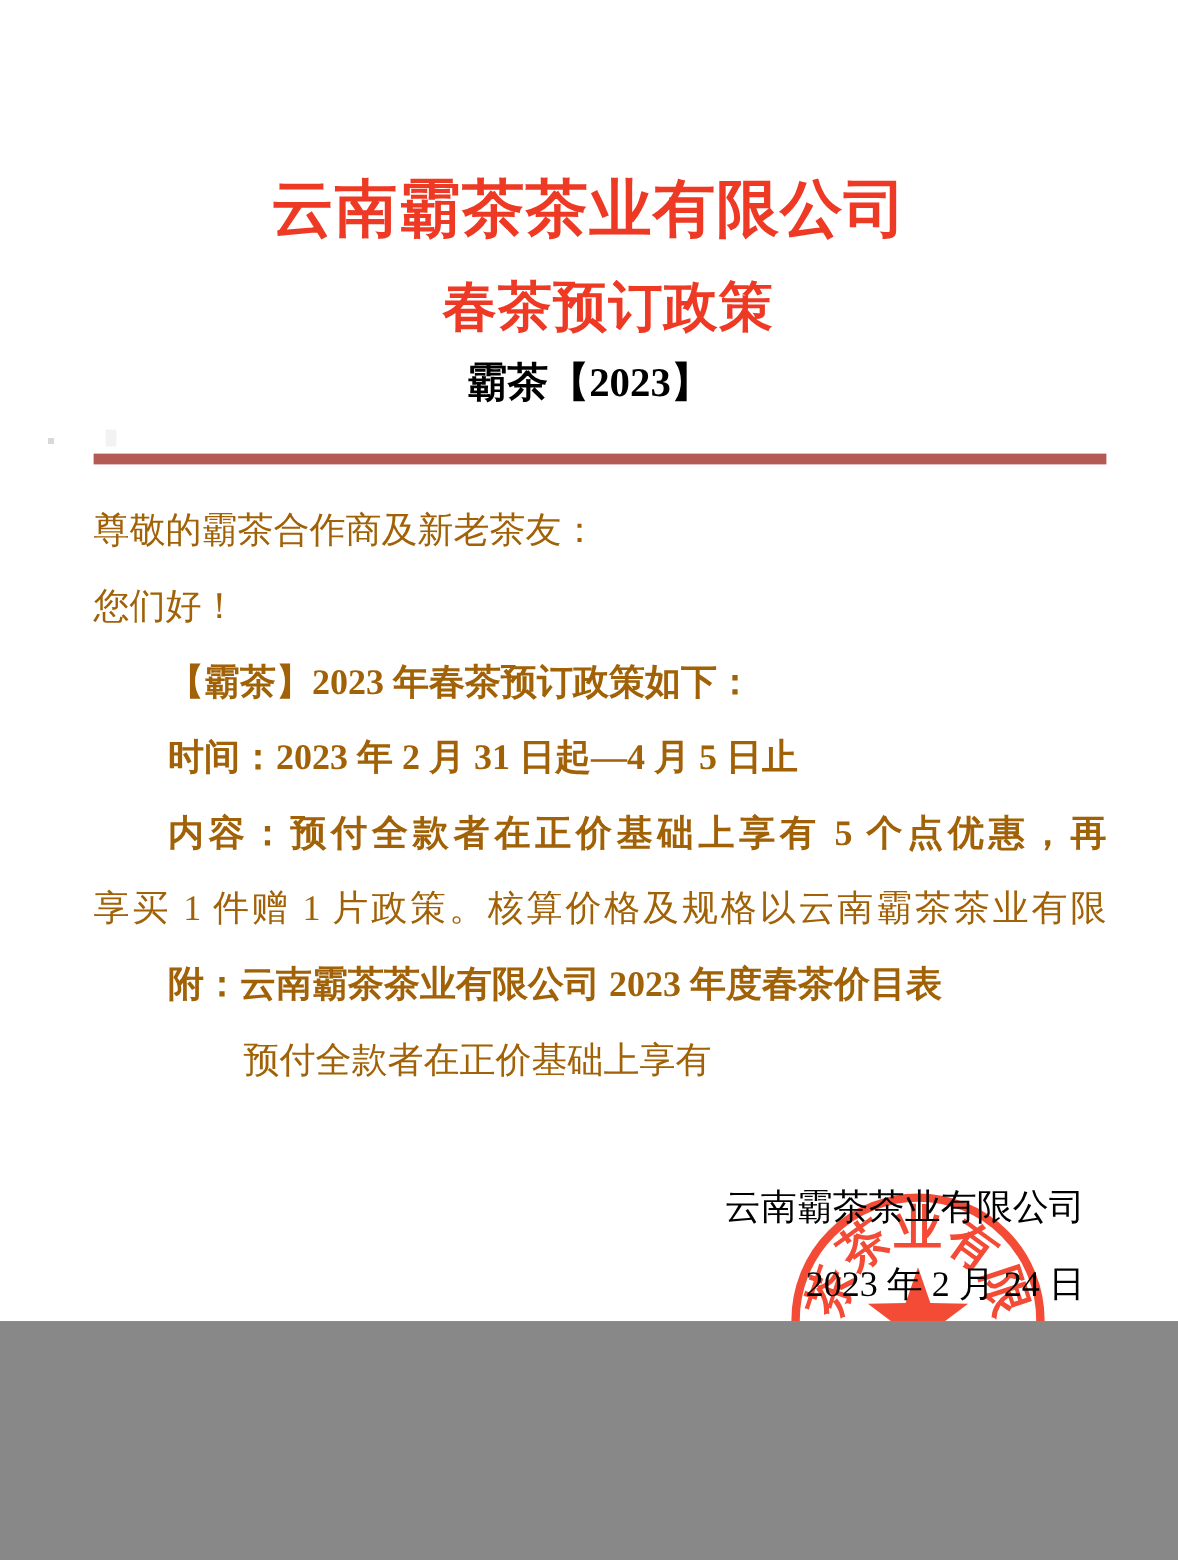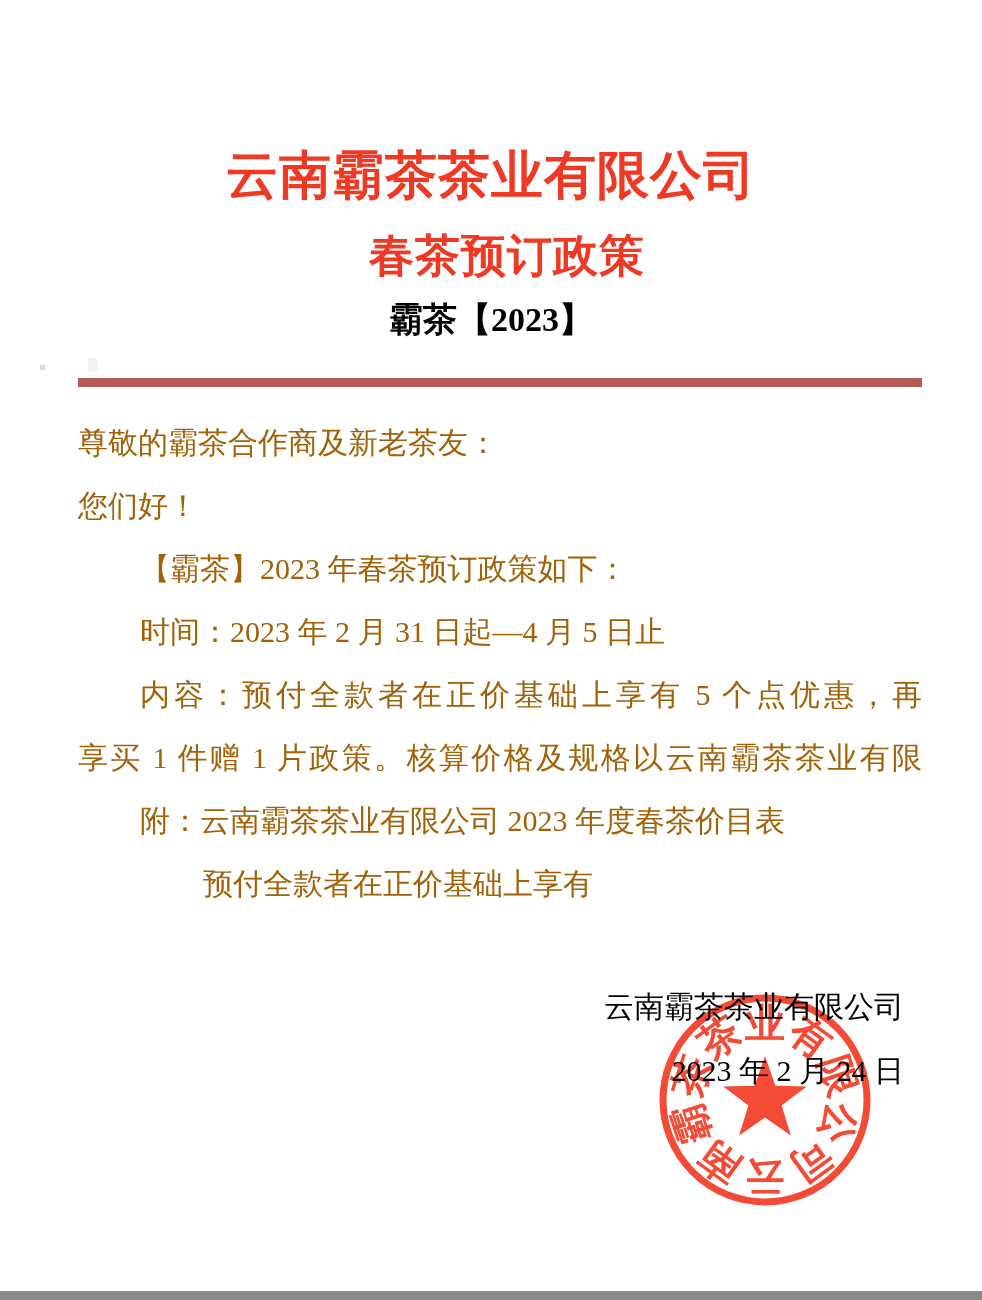--- a/index.html
+++ b/index.html
@@ -1,33 +1,33 @@
 <!DOCTYPE html>
 <html><head>
 <meta charset="utf-8">
 <style>
   html,body{margin:0;padding:0;background:#888;}
   .page{
     position:relative;
-    width:982px;height:1291px;
+    width:982px;height:1101px;
     background:#ffffff;
     margin:0 auto;
     font-family:"Liberation Serif","DejaVu Serif",serif;
     overflow:hidden;
   }
   .hdr{text-align:center;margin:0;font-weight:bold;}
   .title1{margin-top:142px;font-size:52px;line-height:68px;letter-spacing:1px;}
   .title2{margin-top:18px;font-size:45px;line-height:56px;letter-spacing:1px;}
   .title3{margin-top:14px;font-size:34px;line-height:44px;color:#000;text-align:center;}
   .rule{height:9px;margin:36px 60px 0 78px;}
   .speck1{position:absolute;left:40px;top:365px;width:5px;height:5px;background:#c9c9c9;opacity:.7;}
   .speck2{position:absolute;left:88px;top:358px;width:9px;height:14px;background:#f2f2f2;}
   .body{margin:24px 60px 0 78px;font-size:30px;color:#a16207;}
   .body p{margin:0;line-height:63px;white-space:pre-wrap;}
-  .ind1{text-indent:62px;}
+  .ind1{text-indent:62px;font-weight:bold;}
   .ind2{text-indent:125px;}
   .stretch{text-align:justify;text-align-last:justify;}
   .signature{margin:60px 78px 0 0;text-align:right;font-size:30px;}
   .signature p{margin:0;line-height:64px;}
   .seal{
     position:absolute;left:635px;top:970px;width:260px;height:260px;
     mix-blend-mode:multiply;opacity:.92;
     pointer-events:none;
   }
   .seal text{font-family:"Liberation Serif","DejaVu Serif",serif;font-weight:bold;font-size:40px;}

